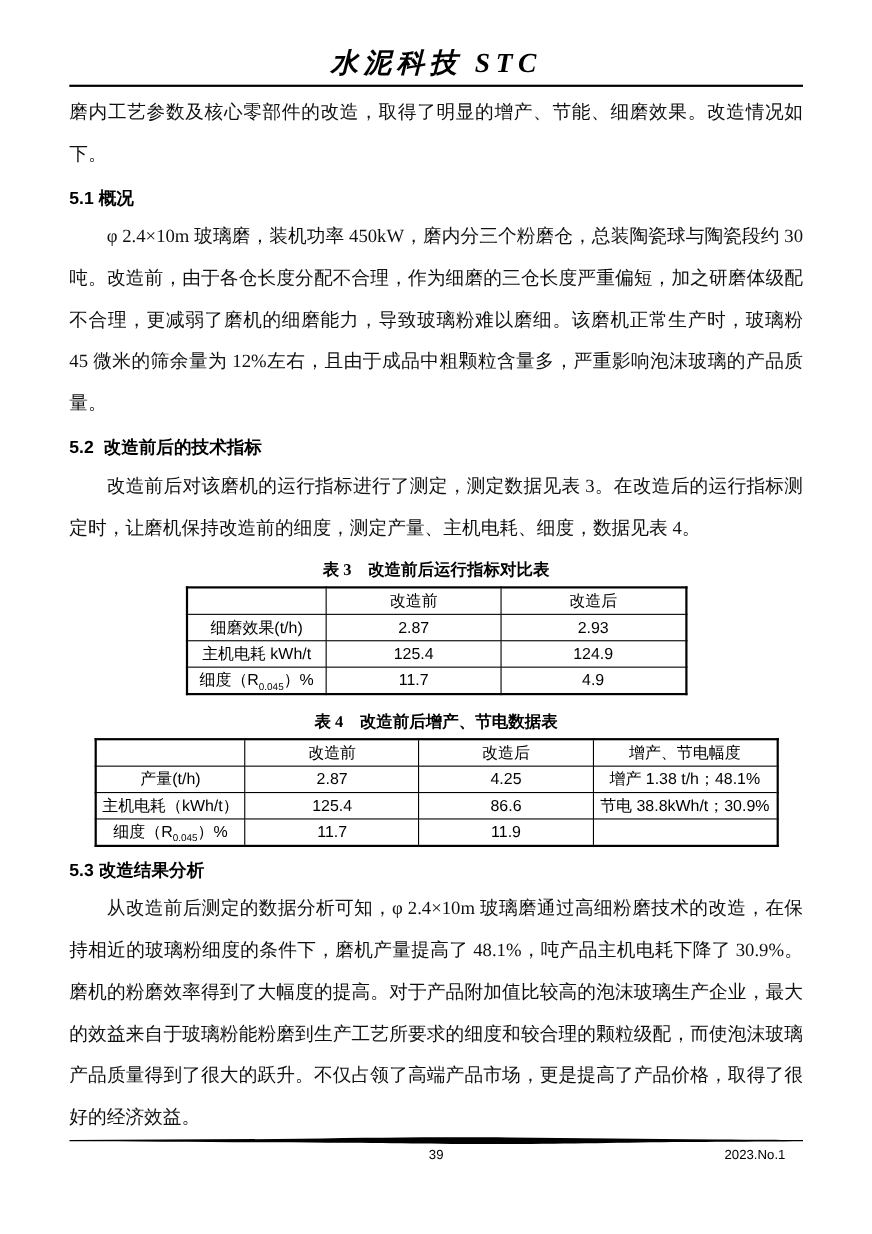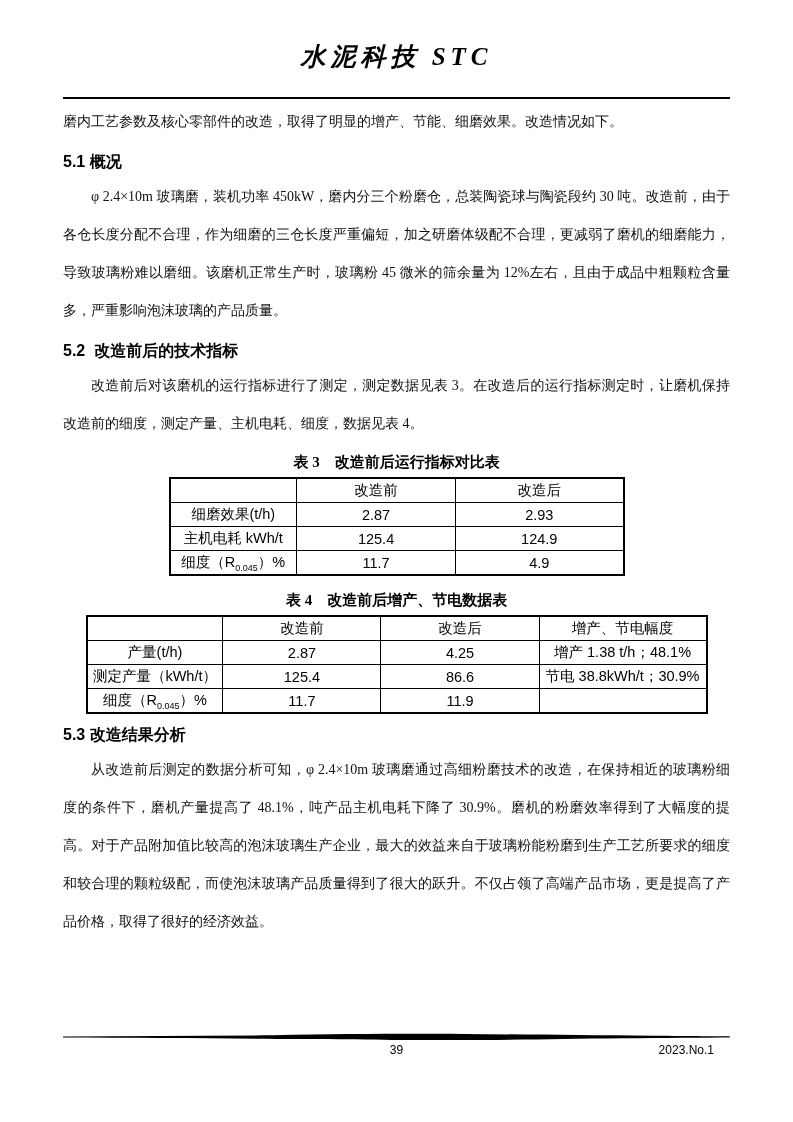--- a/index.html
+++ b/index.html
@@ -11,33 +11,33 @@
     background: #ffffff;
     box-sizing: border-box;
     padding: 40px 63px 0 63px;
     overflow: hidden;
     color: #000;
   }
   
   .journal-header {
     text-align: center;
     border-bottom: 2px solid #000;
-    padding-bottom: 24px;
+    padding-bottom: 4px;
   }
   .journal-title {
     font-family: "Liberation Serif", serif;
     font-style: italic;
     font-weight: 600;
     font-size: 25px;
     letter-spacing: 5px;
   }
   
   .body-para {
     font-family: "Liberation Serif", serif;
-    font-size: 14px;
+    font-size: 17px;
     line-height: 38px;
     text-align: justify;
     margin: 4px 0 0 0;
     color: #101010;
   }
   .indent { text-indent: 2em; }
   .section-heading {
     font-family: "Liberation Sans", sans-serif;
     font-size: 16px;
     font-weight: bold;
@@ -169,21 +169,21 @@
           </tr>
         </thead>
         <tbody>
           <tr>
             <td>产量(t/h)</td>
             <td>2.87</td>
             <td>4.25</td>
             <td>增产 1.38 t/h；48.1%</td>
           </tr>
           <tr>
-            <td>测定产量（kWh/t）</td>
+            <td>主机电耗（kWh/t）</td>
             <td>125.4</td>
             <td>86.6</td>
             <td>节电 38.8kWh/t；30.9%</td>
           </tr>
           <tr>
             <td>细度（R<sub>0.045</sub>）%</td>
             <td>11.7</td>
             <td>11.9</td>
             <td></td>
           </tr>

